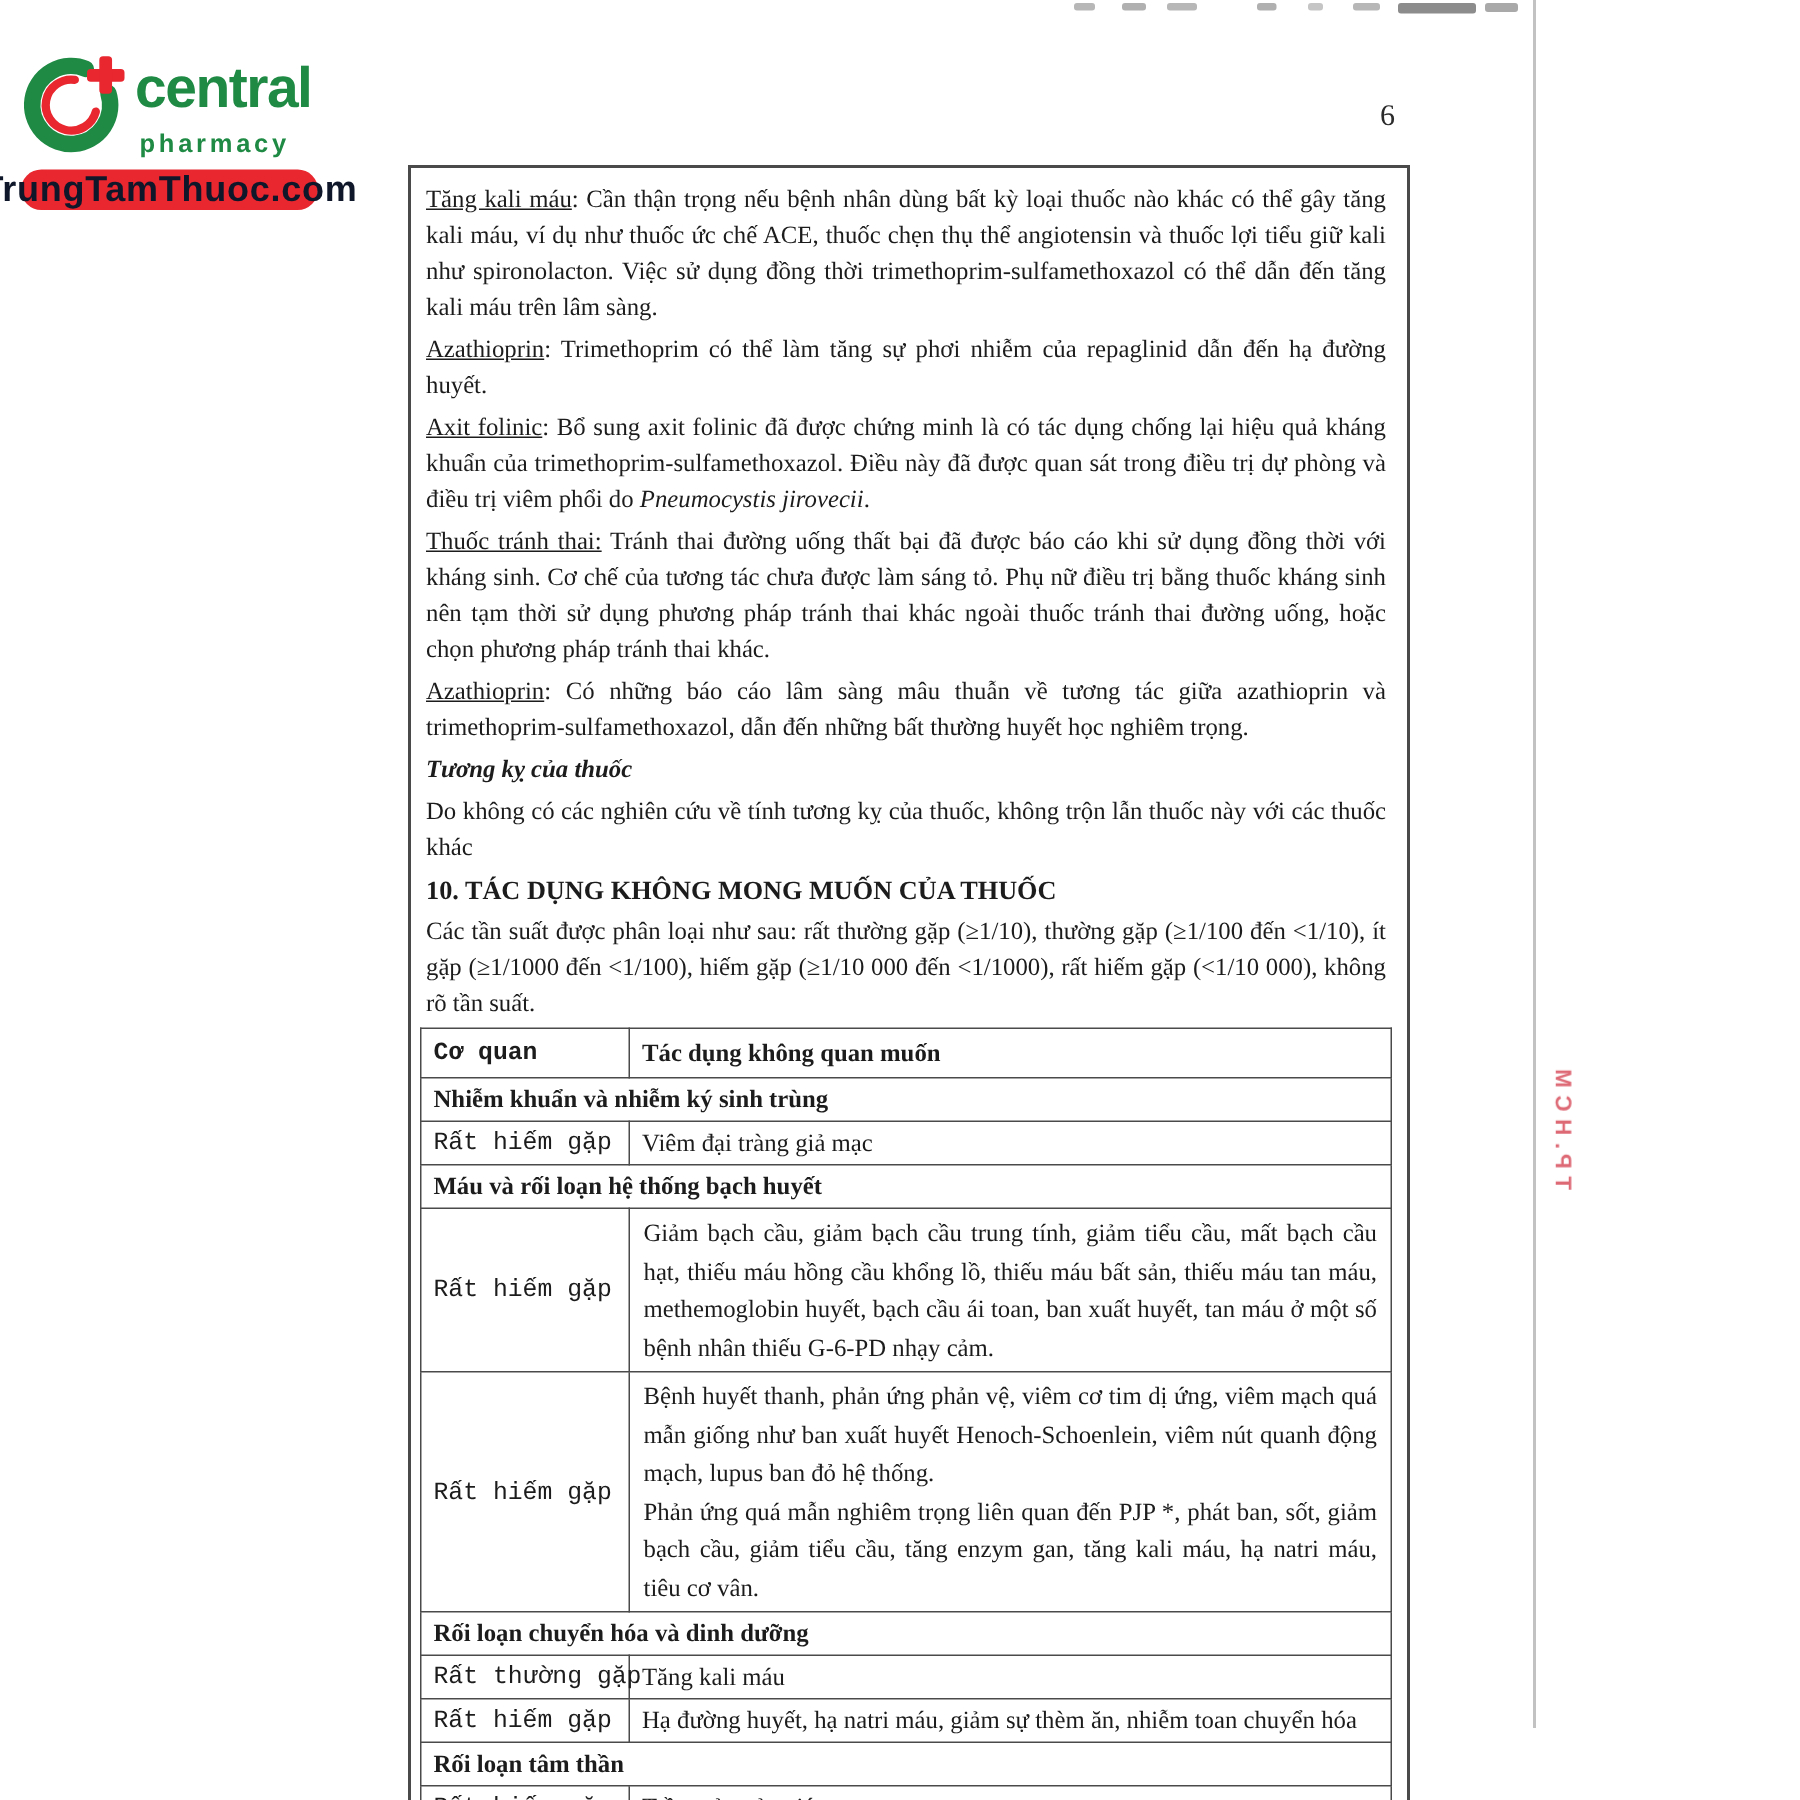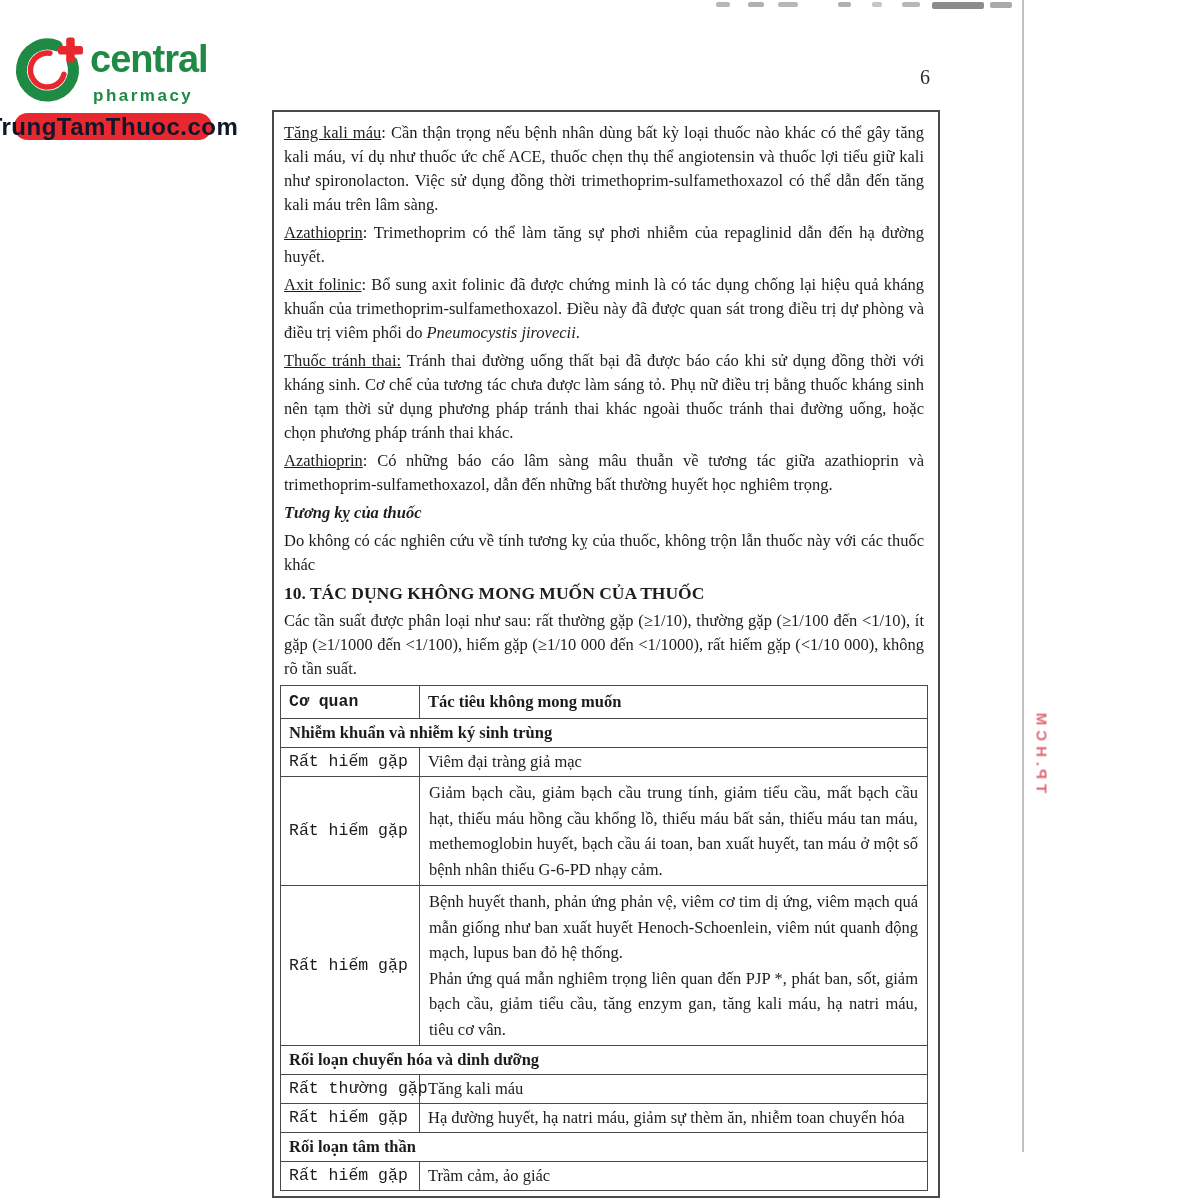--- a/index.html
+++ b/index.html
@@ -89,28 +89,31 @@
       <p class="subhead">Tương kỵ của thuốc</p>
       <p>Do không có các nghiên cứu về tính tương kỵ của thuốc, không trộn lẫn thuốc này với các thuốc khác</p>
       <p class="h10">10. TÁC DỤNG KHÔNG MONG MUỐN CỦA THUỐC</p>
       <p>Các tần suất được phân loại như sau: rất thường gặp (≥1/10), thường gặp (≥1/100 đến &lt;1/10), ít gặp (≥1/1000 đến &lt;1/100), hiếm gặp (≥1/10 000 đến &lt;1/1000), rất hiếm gặp (&lt;1/10 000), không rõ tần suất.</p>
     </div>
 
     <table class="adv">
       <tbody>
           <tr class="hdr">
         <td class="c1">Cơ quan</td>
-        <td>Tác tiêu không mong muốn</td>
+        <td>Tác dụng không quan muốn</td>
       </tr>
       <tr class="sec">
         <td colspan="2">Nhiễm khuẩn và nhiễm ký sinh trùng</td>
       </tr>
       <tr>
         <td class="c1">Rất hiếm gặp</td>
         <td>Viêm đại tràng giả mạc</td>
+      </tr>
+      <tr class="sec">
+        <td colspan="2">Máu và rối loạn hệ thống bạch huyết</td>
       </tr>
       <tr>
         <td class="c1">Rất hiếm gặp</td>
         <td class="multi">Giảm bạch cầu, giảm bạch cầu trung tính, giảm tiểu cầu, mất bạch cầu hạt, thiếu máu hồng cầu khổng lồ, thiếu máu bất sản, thiếu máu tan máu, methemoglobin huyết, bạch cầu ái toan, ban xuất huyết, tan máu ở một số bệnh nhân thiếu G-6-PD nhạy cảm.</td>
       </tr>
       <tr>
         <td class="c1">Rất hiếm gặp</td>
         <td class="multi">
           <div>Bệnh huyết thanh, phản ứng phản vệ, viêm cơ tim dị ứng, viêm mạch quá mẫn giống như ban xuất huyết Henoch-Schoenlein, viêm nút quanh động mạch, lupus ban đỏ hệ thống.</div>
           <div>Phản ứng quá mẫn nghiêm trọng liên quan đến PJP *, phát ban, sốt, giảm bạch cầu, giảm tiểu cầu, tăng enzym gan, tăng kali máu, hạ natri máu, tiêu cơ vân.</div>

